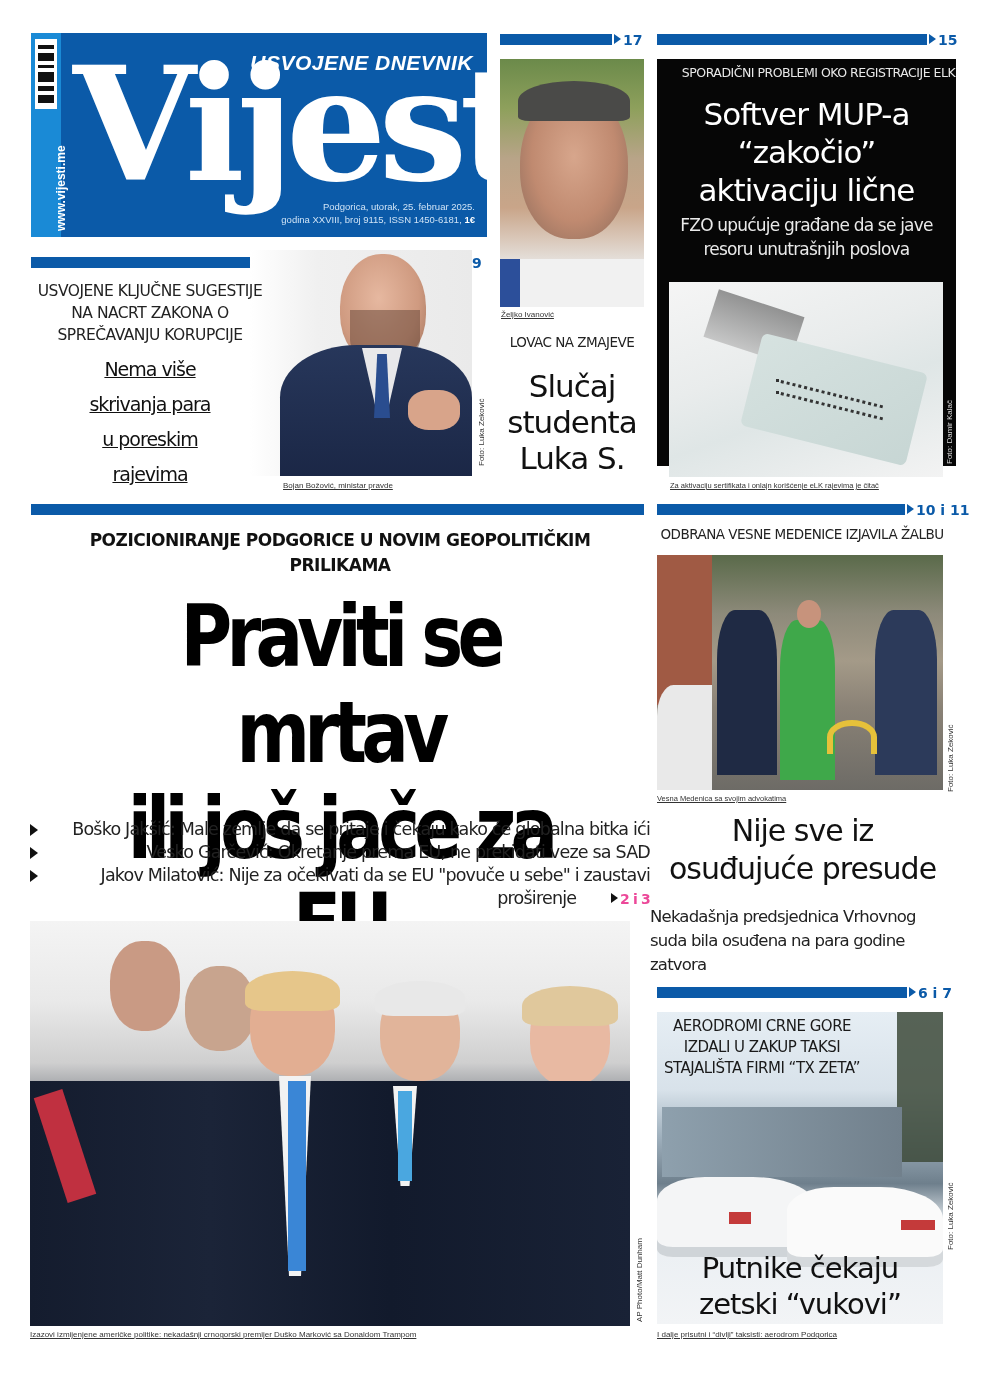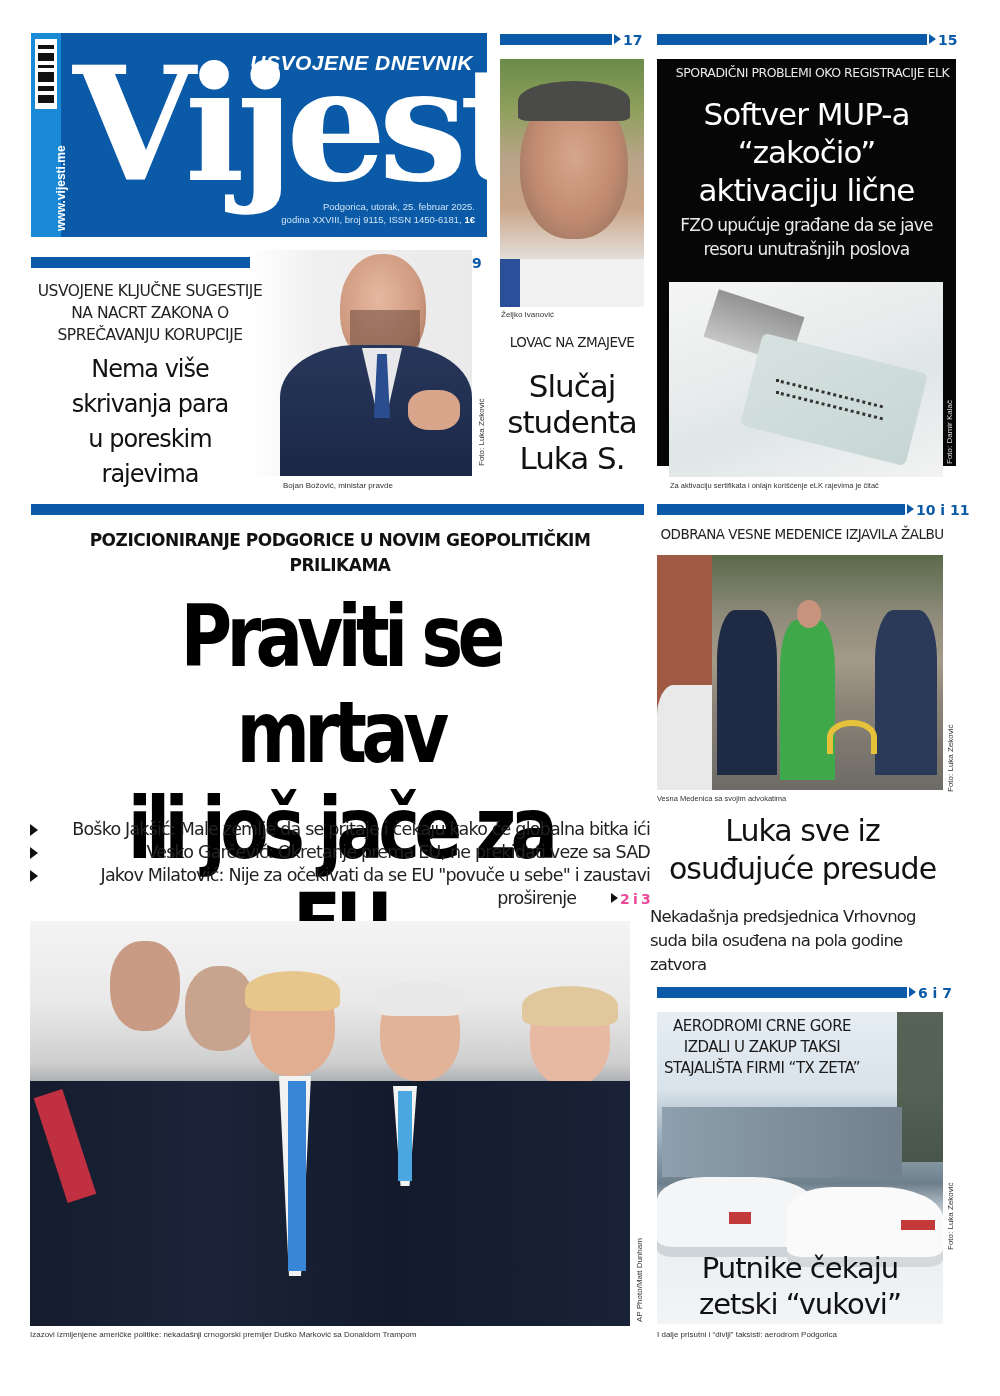--- a/index.html
+++ b/index.html
@@ -4,21 +4,21 @@
 <style>
   html, body { margin:0; padding:0; }
   body { width:1000px; height:1396px; background:#ffffff; position:relative; overflow:hidden;
          font-family:"Liberation Sans", sans-serif; color:#111; }
   .abs { position:absolute; }
   .bar { position:absolute; height:11px; background:#0b5aa8; }
   .pageref { position:absolute; font-family:"DejaVu Sans", sans-serif; font-weight:bold; color:#0b5aa8; font-size:14px; line-height:14px; white-space:nowrap; }
   .pageref .tri { display:inline-block; width:0; height:0; border-top:5px solid transparent; border-bottom:5px solid transparent; border-left:7px solid #0b5aa8; margin-right:2px; vertical-align:1px; }
   .kicker { font-family:"DejaVu Sans", sans-serif; text-transform:uppercase; text-align:center; color:#222; letter-spacing:-0.5px; }
   .head { font-family:"DejaVu Sans", sans-serif; text-align:center; color:#111; letter-spacing:-1px; }
-  .caption { font-size:8px; color:#333; white-space:nowrap; font-family:"Liberation Sans", sans-serif; }
+  .caption { font-size:8px; color:#333; white-space:nowrap; font-family:"Liberation Sans", sans-serif;text-decoration:underline; }
   .vcredit { position:absolute; font-size:8px; color:#333; transform:rotate(-90deg); transform-origin:left top; white-space:nowrap; font-family:"Liberation Sans", sans-serif; }
   .photo { position:absolute; overflow:hidden; }
 
   
   #masthead { left:31px; top:33px; width:456px; height:204px; background:#0b5aa8; }
   #masthead .side { position:absolute; left:0; top:0; width:30px; height:204px; background:#1a8ad6; }
   #masthead .barcode { position:absolute; left:4px; top:6px; width:22px; height:70px; background:#fff; }
   #masthead .barcode i { position:absolute; left:3px; width:16px; background:#111; }
   #masthead .url { position:absolute; left:23px; top:198px; transform:rotate(-90deg); transform-origin:left top; color:#fff; font-weight:bold; font-size:12px; white-space:nowrap; font-family:"Liberation Sans", sans-serif; }
   #masthead .tagline { position:absolute; right:14px; top:18px; color:#fff; font-style:italic; font-weight:bold; font-size:21px; letter-spacing:0.5px; font-family:"Liberation Sans", sans-serif; }
@@ -72,21 +72,21 @@
 <div class="head abs" style="left:490px;top:368px;width:164px;font-size:31px;line-height:36px;">
   <div>Slučaj</div>
   <div>studenta</div>
   <div>Luka S.</div>
 </div>
 
 <div class="bar" style="left:657px;top:34px;width:270px;"></div>
 <div class="pageref" style="left:929px;top:33px;"><span class="tri"></span><span>15</span></div>
 
 <div id="elk-box" class="abs">
-  <div class="kicker abs" style="left:6px;top:6px;width:299px;font-size:12.5px;color:#e8e8e8;">SPORADIČNI PROBLEMI OKO REGISTRACIJE ELK</div>
+  <div class="kicker abs" style="left:12px;top:6px;width:299px;font-size:12.5px;color:#e8e8e8;">SPORADIČNI PROBLEMI OKO REGISTRACIJE ELK</div>
   <div class="head abs" style="left:0;top:36px;width:299px;font-size:31px;line-height:38px;color:#fff;">
     <div>Softver MUP-a</div>
     <div>“zakočio”</div>
     <div>aktivaciju lične</div>
   </div>
   <div class="abs" style="left:0;top:154px;width:299px;text-align:center;font-family:'DejaVu Sans',sans-serif;font-size:17px;line-height:24px;color:#eaeaea;letter-spacing:-0.8px;">
     <div>FZO upućuje građane da se jave</div>
     <div>resoru unutrašnjih poslova</div>
   </div>
   <div class="photo" style="left:12px;top:223px;width:274px;height:195px;background:linear-gradient(160deg,#f5f5f5 0%,#e9ecec 40%,#dfe6e6 60%,#f3f3f3 100%);">
@@ -111,21 +111,21 @@
   <div class="abs" style="left:158px;top:140px;width:52px;height:40px;border-radius:40%;background:#d8a48a;"></div>
 </div>
 <div class="vcredit" style="left:477px;top:466px;">Foto: Luka Zeković</div>
 <div class="caption abs" style="left:283px;top:481px;">Bojan Božović, ministar pravde</div>
 
 <div class="kicker abs" style="left:26px;top:280px;width:248px;font-size:15.5px;line-height:22px;">
   <div>USVOJENE KLJUČNE SUGESTIJE</div>
   <div>NA NACRT ZAKONA O</div>
   <div>SPREČAVANJU KORUPCIJE</div>
 </div>
-<div class="head abs" style="left:26px;top:352px;width:248px;font-size:24px;line-height:35px;">
+<div class="head abs" style="left:26px;top:352px;width:248px;font-size:19px;line-height:35px;text-decoration:underline;">
   <div>Nema više</div>
   <div>skrivanja para</div>
   <div>u poreskim</div>
   <div>rajevima</div>
 </div>
 
 <div class="bar" style="left:31px;top:504px;width:613px;"></div>
 <div class="kicker abs" style="left:30px;top:528px;width:620px;font-size:17px;line-height:25px;font-weight:bold;color:#111;">
   <div>POZICIONIRANJE PODGORICE U NOVIM GEOPOLITIČKIM</div>
   <div>PRILIKAMA</div>
@@ -175,26 +175,26 @@
   <div class="abs" style="left:60px;top:55px;width:60px;height:165px;background:#1f2a44;border-radius:30% 30% 0 0;"></div>
   <div class="abs" style="left:123px;top:65px;width:55px;height:160px;background:#3fa84a;border-radius:30% 30% 0 0;"></div>
   <div class="abs" style="left:140px;top:45px;width:24px;height:28px;border-radius:50%;background:#c7937c;"></div>
   <div class="abs" style="left:218px;top:55px;width:62px;height:165px;background:#2c3a5a;border-radius:30% 30% 0 0;"></div>
   <div class="abs" style="left:170px;top:165px;width:38px;height:28px;border-radius:50% 50% 0 0;border:6px solid #e6c13a;border-bottom:none;"></div>
 </div>
 <div class="vcredit" style="left:946px;top:792px;">Foto: Luka Zeković</div>
 <div class="caption abs" style="left:657px;top:794px;font-size:7.5px;">Vesna Medenica sa svojim advokatima</div>
 
 <div class="head abs" style="left:650px;top:812px;width:305px;font-size:30px;line-height:38px;">
-  <div>Luka sve iz</div>
+  <div>Nije sve iz</div>
   <div>osuđujuće presude</div>
 </div>
 <div class="abs" style="left:650px;top:905px;width:305px;text-align:left;font-family:'DejaVu Sans',sans-serif;font-size:16.5px;line-height:24px;color:#222;letter-spacing:-0.8px;">
   <div>Nekadašnja predsjednica Vrhovnog</div>
-  <div>suda bila osuđena na pola godine</div>
+  <div>suda bila osuđena na para godine</div>
   <div>zatvora</div>
 </div>
 
 <div class="bar" style="left:657px;top:987px;width:250px;"></div>
 <div class="pageref" style="left:909px;top:986px;"><span class="tri"></span><span>6 i 7</span></div>
 
 <div class="photo" style="left:657px;top:1012px;width:286px;height:312px;background:linear-gradient(180deg,#e6eef4 0%,#d8e2ea 25%,#9fb0bd 40%,#6e7f8c 55%,#e9eef2 68%,#f2f4f6 100%);">
   <div class="abs" style="left:240px;top:0;width:46px;height:150px;background:#3d4a3a;opacity:0.85;"></div>
   <div class="abs" style="left:5px;top:95px;width:240px;height:70px;background:linear-gradient(90deg,#8ea0ad,#71808c);"></div>
   <div class="abs" style="left:0px;top:165px;width:160px;height:80px;border-radius:30% 40% 10% 10%;background:#f4f5f6;box-shadow:inset 0 -10px 0 #cfd4d8;"></div>

